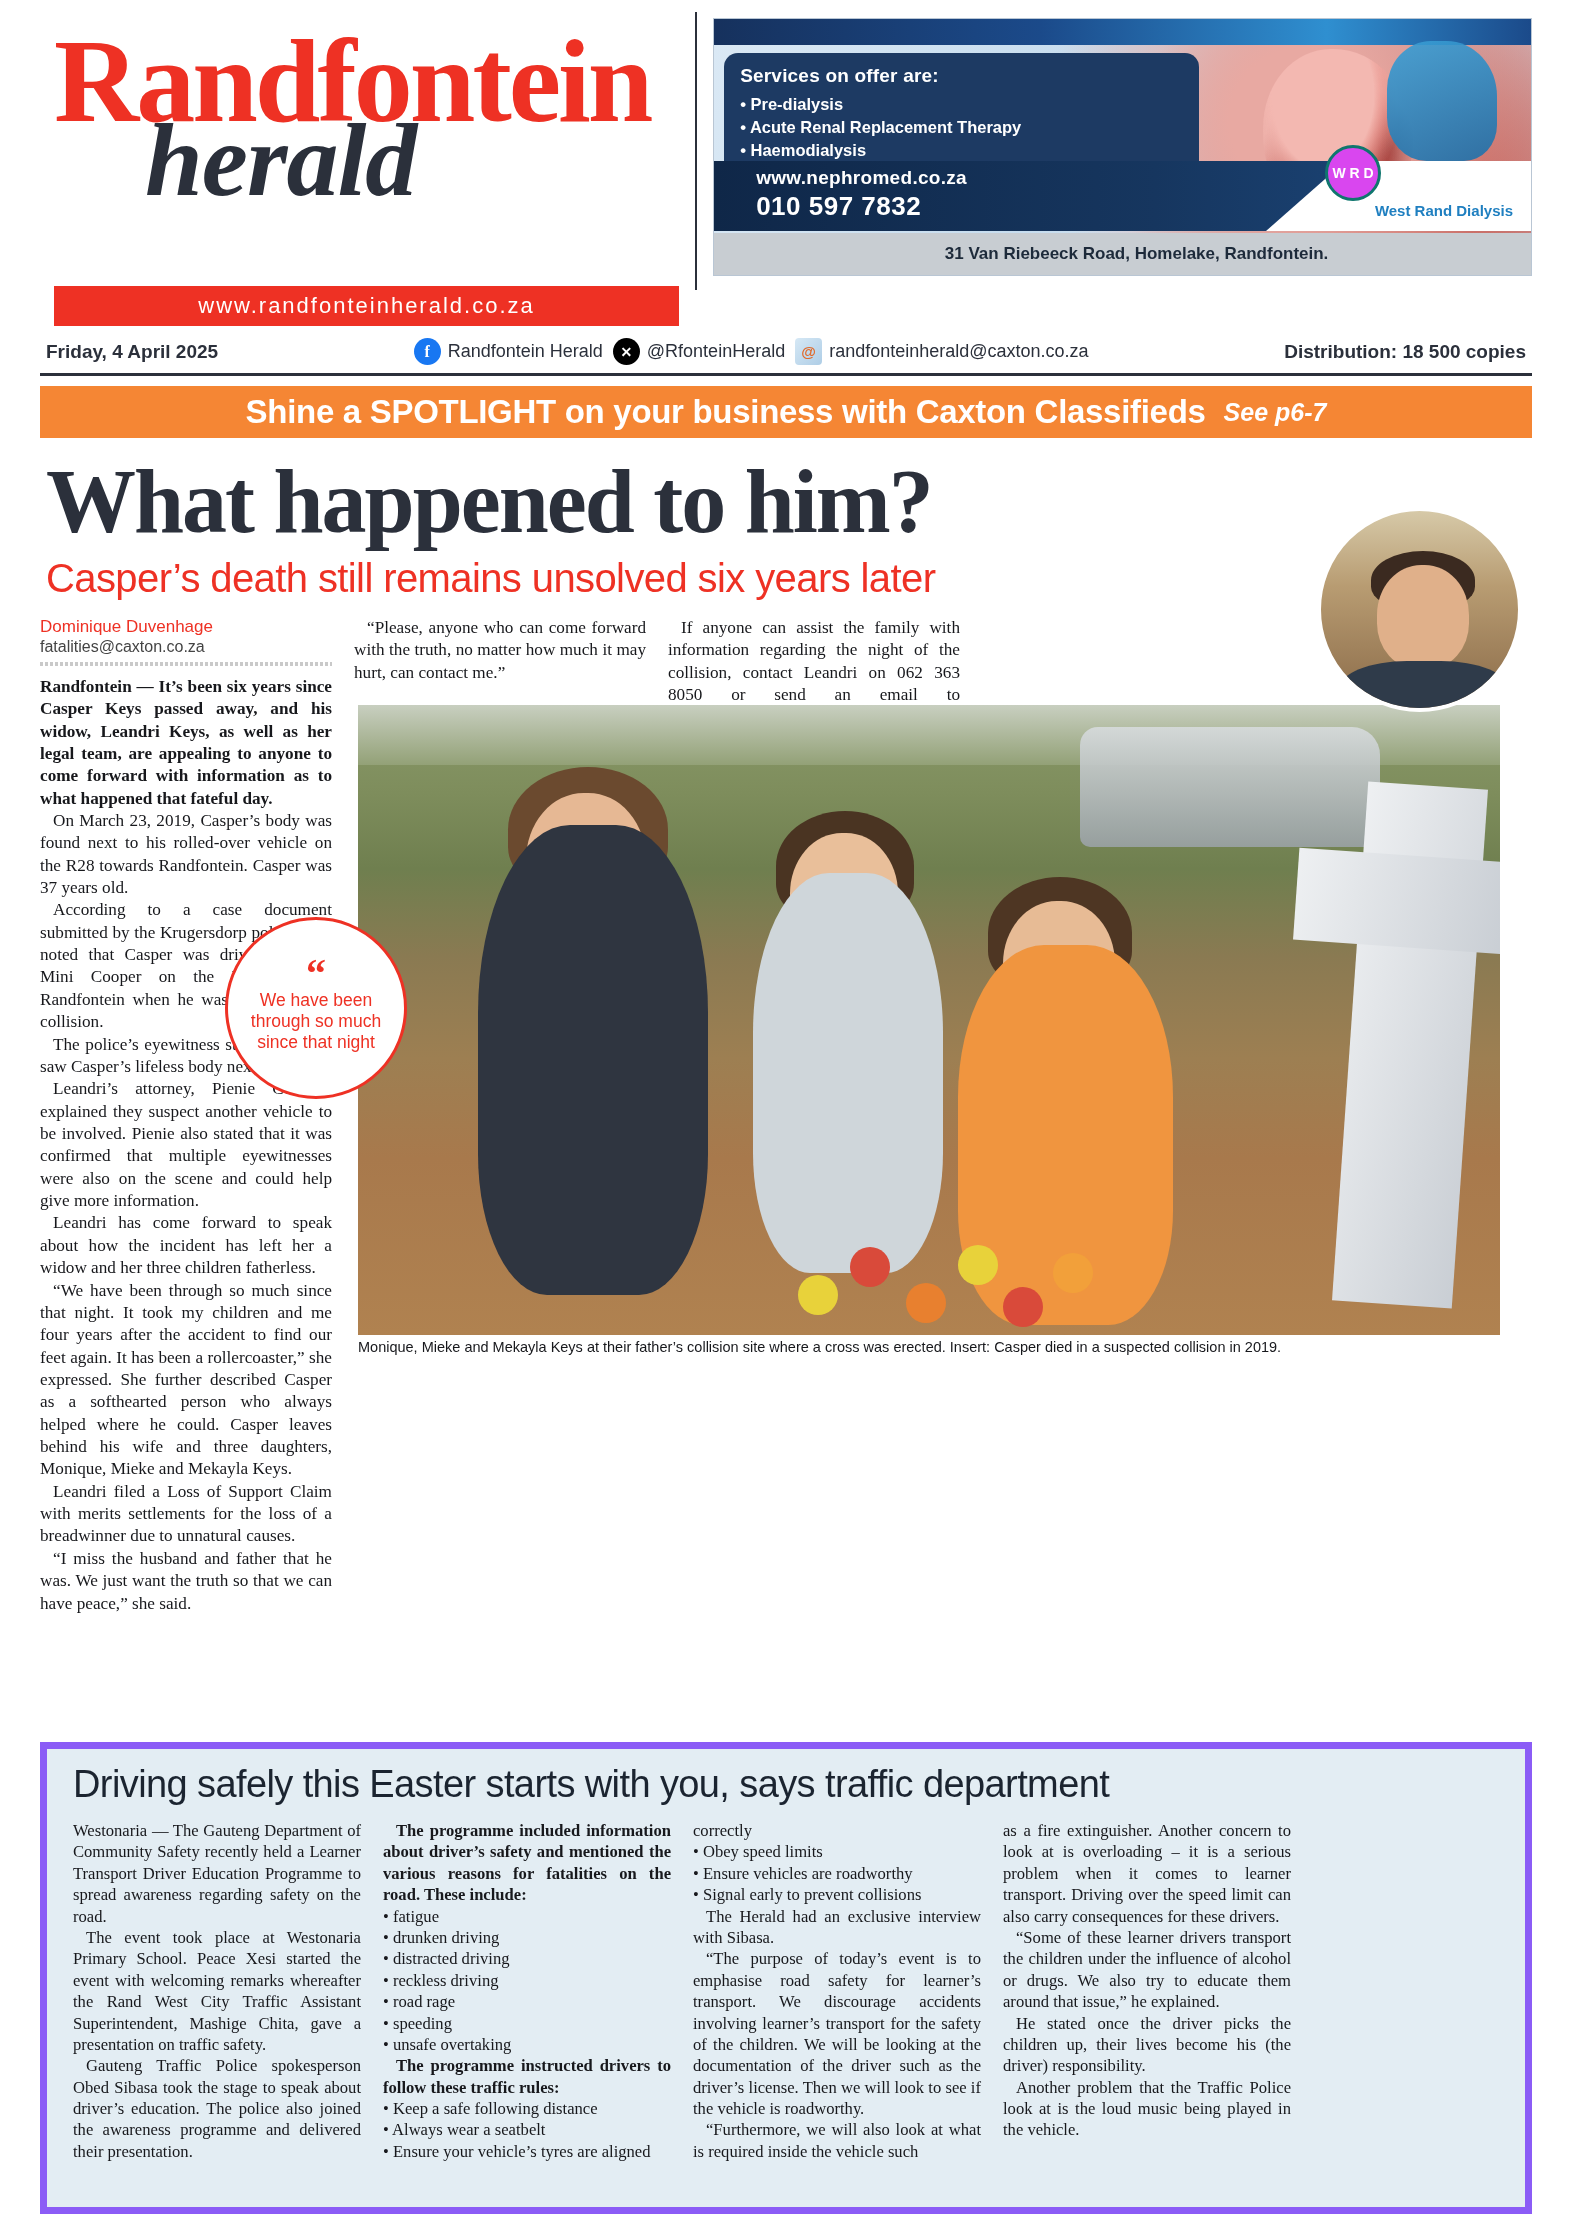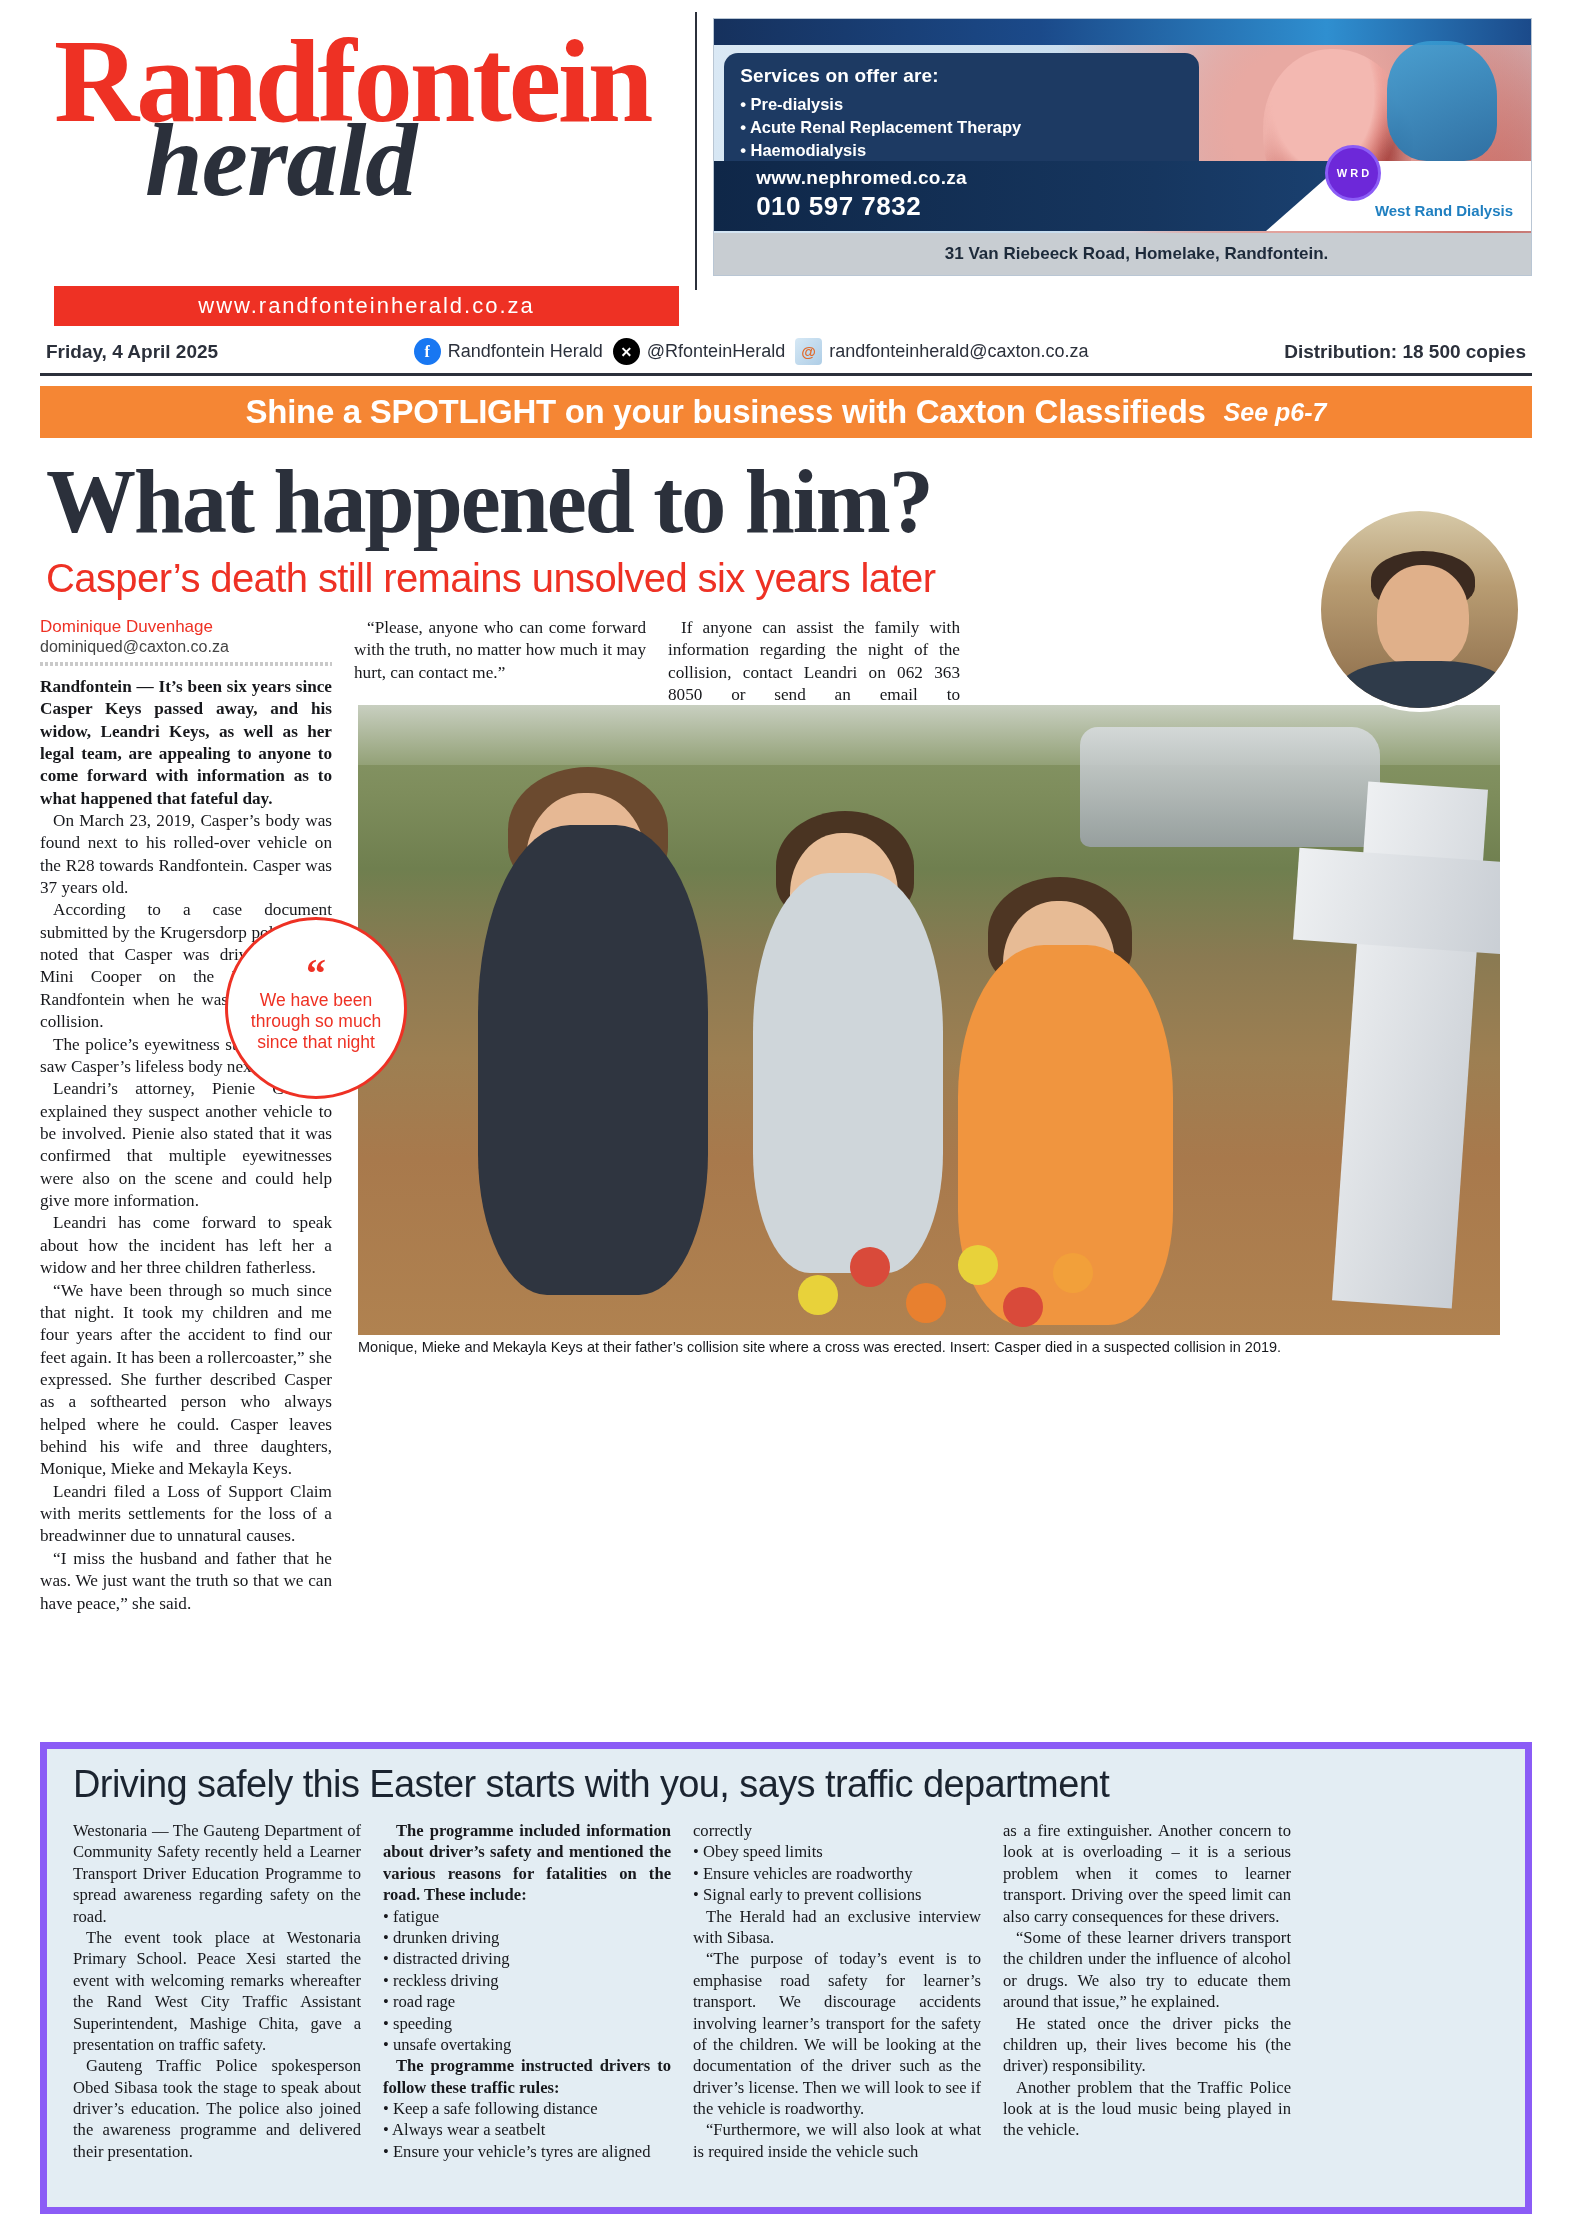--- a/index.html
+++ b/index.html
@@ -89,23 +89,23 @@
   }
   .ad-contact .web { font-size: 19px; font-weight: bold; letter-spacing:.3px;}
   .ad-contact .tel { font-size: 26px; font-weight: bold; margin-top: 2px; letter-spacing: .5px;}
   .ad-wedge {
     position:absolute; right: 0; bottom: 44px; width: 265px; height: 70px;
     background: #ffffff;
     clip-path: polygon(30% 0, 100% 0, 100% 100%, 0 100%);
   }
   .ad-logo-circle {
     position:absolute; right: 150px; bottom: 74px; width: 56px; height: 56px;
-    border-radius: 50%; background: #6d28d9; border: 3px solid #8b5cf6;
+    border-radius: 50%; background: #d946ef; border: 3px solid #0f766e;
     display:flex; align-items:center; justify-content:center;
-    color:#fff; font-size: 11px; font-weight:bold;
+    color:#fff; font-size: 14px; font-weight:bold;
   }
   .ad-logo-text {
     position:absolute; right: 18px; bottom: 56px;
     color:#1f7fc0; font-size: 15px; font-weight: bold;
   }
   .ad-address {
     position:absolute; left:0; right:0; bottom:0; height: 42px;
     background: #c8cdd2; color:#1d2a3a;
     font-size: 17px; font-weight: bold;
     display:flex; align-items:center; justify-content:center;padding-left:28px;
@@ -309,21 +309,21 @@
     <span class="promo-see">See p6-7</span>
   </div>
 
   <div class="headline">What happened to him?</div>
   <div class="subhead">Casper’s death still remains unsolved six years later</div>
 
   <div class="article">
 
     <div class="col">
       <div class="byline-name">Dominique Duvenhage</div>
-      <div class="byline-mail">dominiqued@caxton.co.za</div>
+      <div class="byline-mail">fatalities@caxton.co.za</div>
       <div class="byline-rule"></div>
       <div class="body">
         <p class="lead">Randfontein — It’s been six years since Casper Keys passed away, and his widow, Leandri Keys, as well as her legal team, are appealing to anyone to come forward with information as to what happened that fateful day.</p>
         <p>On March 23, 2019, Casper’s body was found next to his rolled-over vehicle on the R28 towards Randfontein. Casper was 37 years old.</p>
         <p>According to a case document submitted by the Krugersdorp police, they noted that Casper was driving his red Mini Cooper on the R28 towards Randfontein when he was involved in a collision.</p>
         <p>The police’s eyewitness stated that they saw Casper’s lifeless body next to his car.</p>
         <p>Leandri’s attorney, Pienie Coetzee, explained they suspect another vehicle to be involved. Pienie also stated that it was confirmed that multiple eyewitnesses were also on the scene and could help give more information.</p>
         <p>Leandri has come forward to speak about how the incident has left her a widow and her three children fatherless.</p>
         <p>“We have been through so much since that night. It took my children and me four years after the accident to find our feet again. It has been a rollercoaster,” she expressed. She further described Casper as a softhearted person who always helped where he could. Casper leaves behind his wife and three daughters, Monique, Mieke and Mekayla Keys.</p>
         <p>Leandri filed a Loss of Support Claim with merits settlements for the loss of a breadwinner due to unnatural causes.</p>

